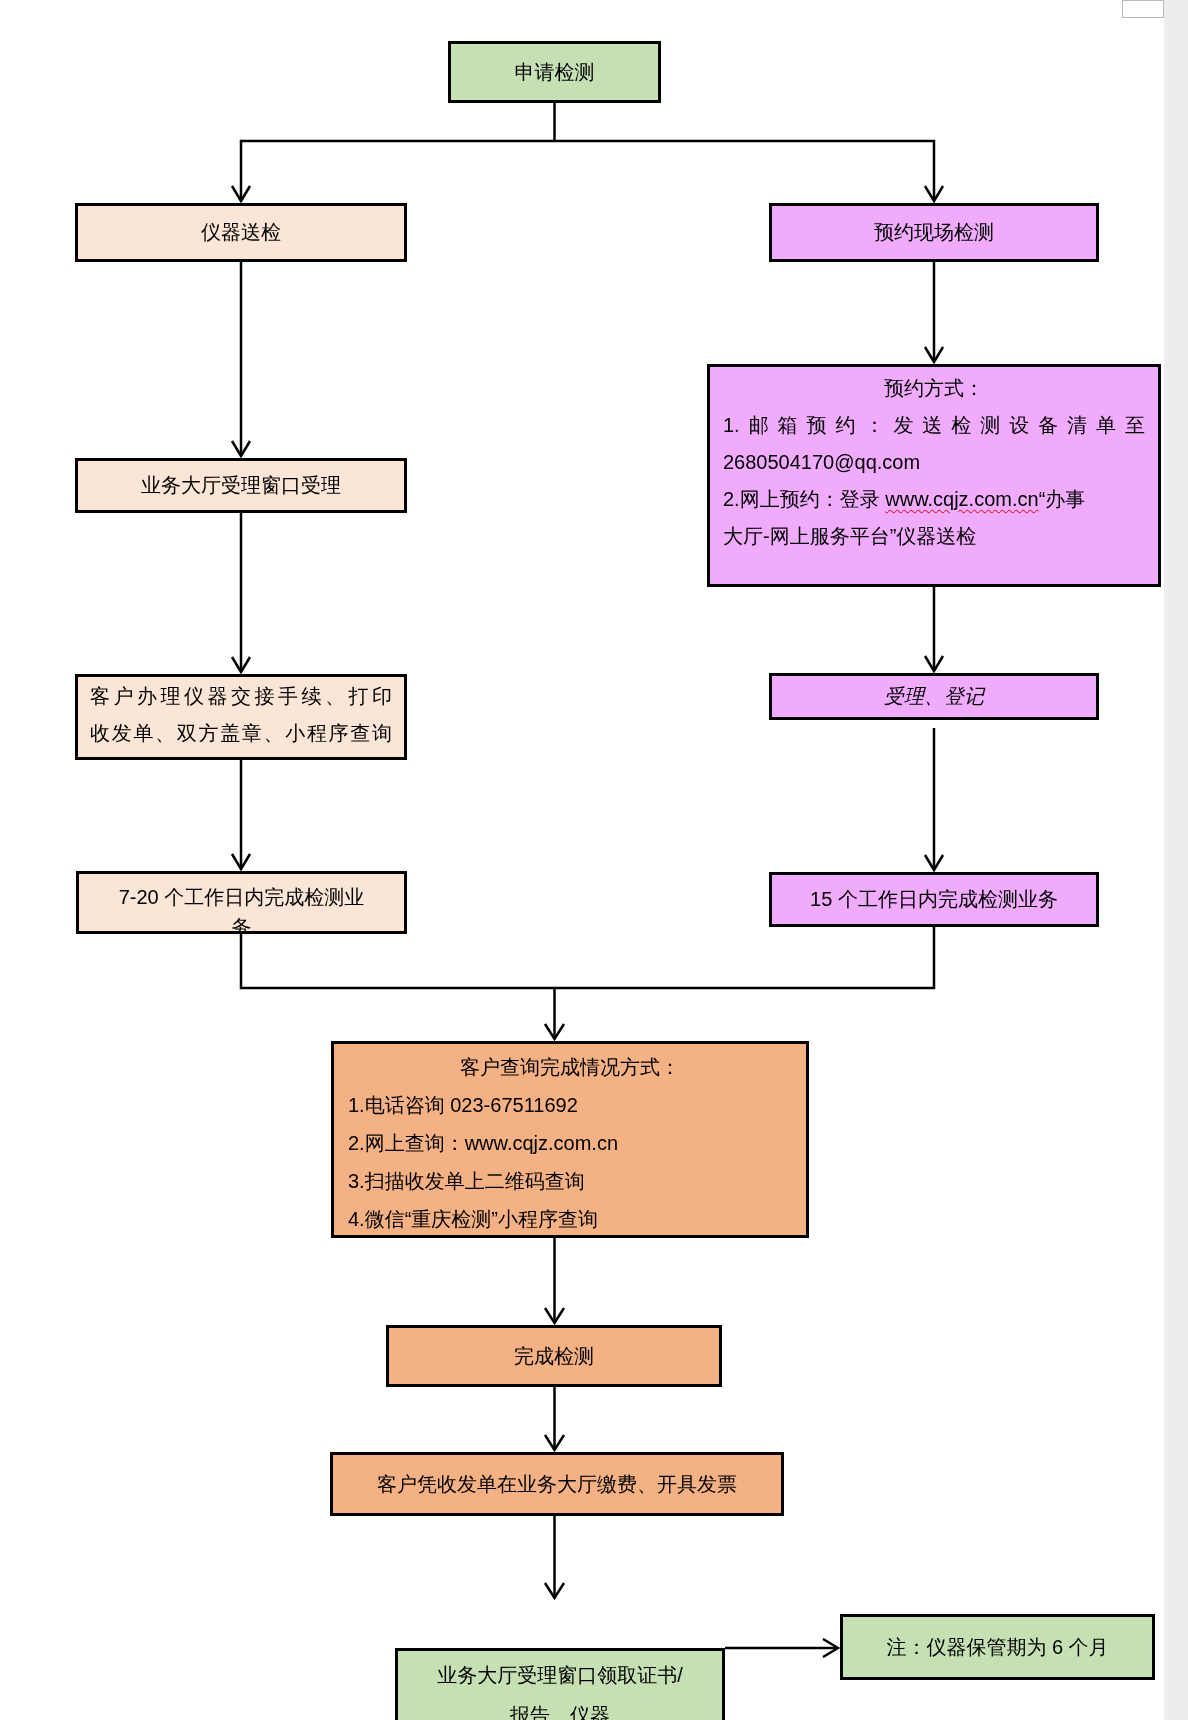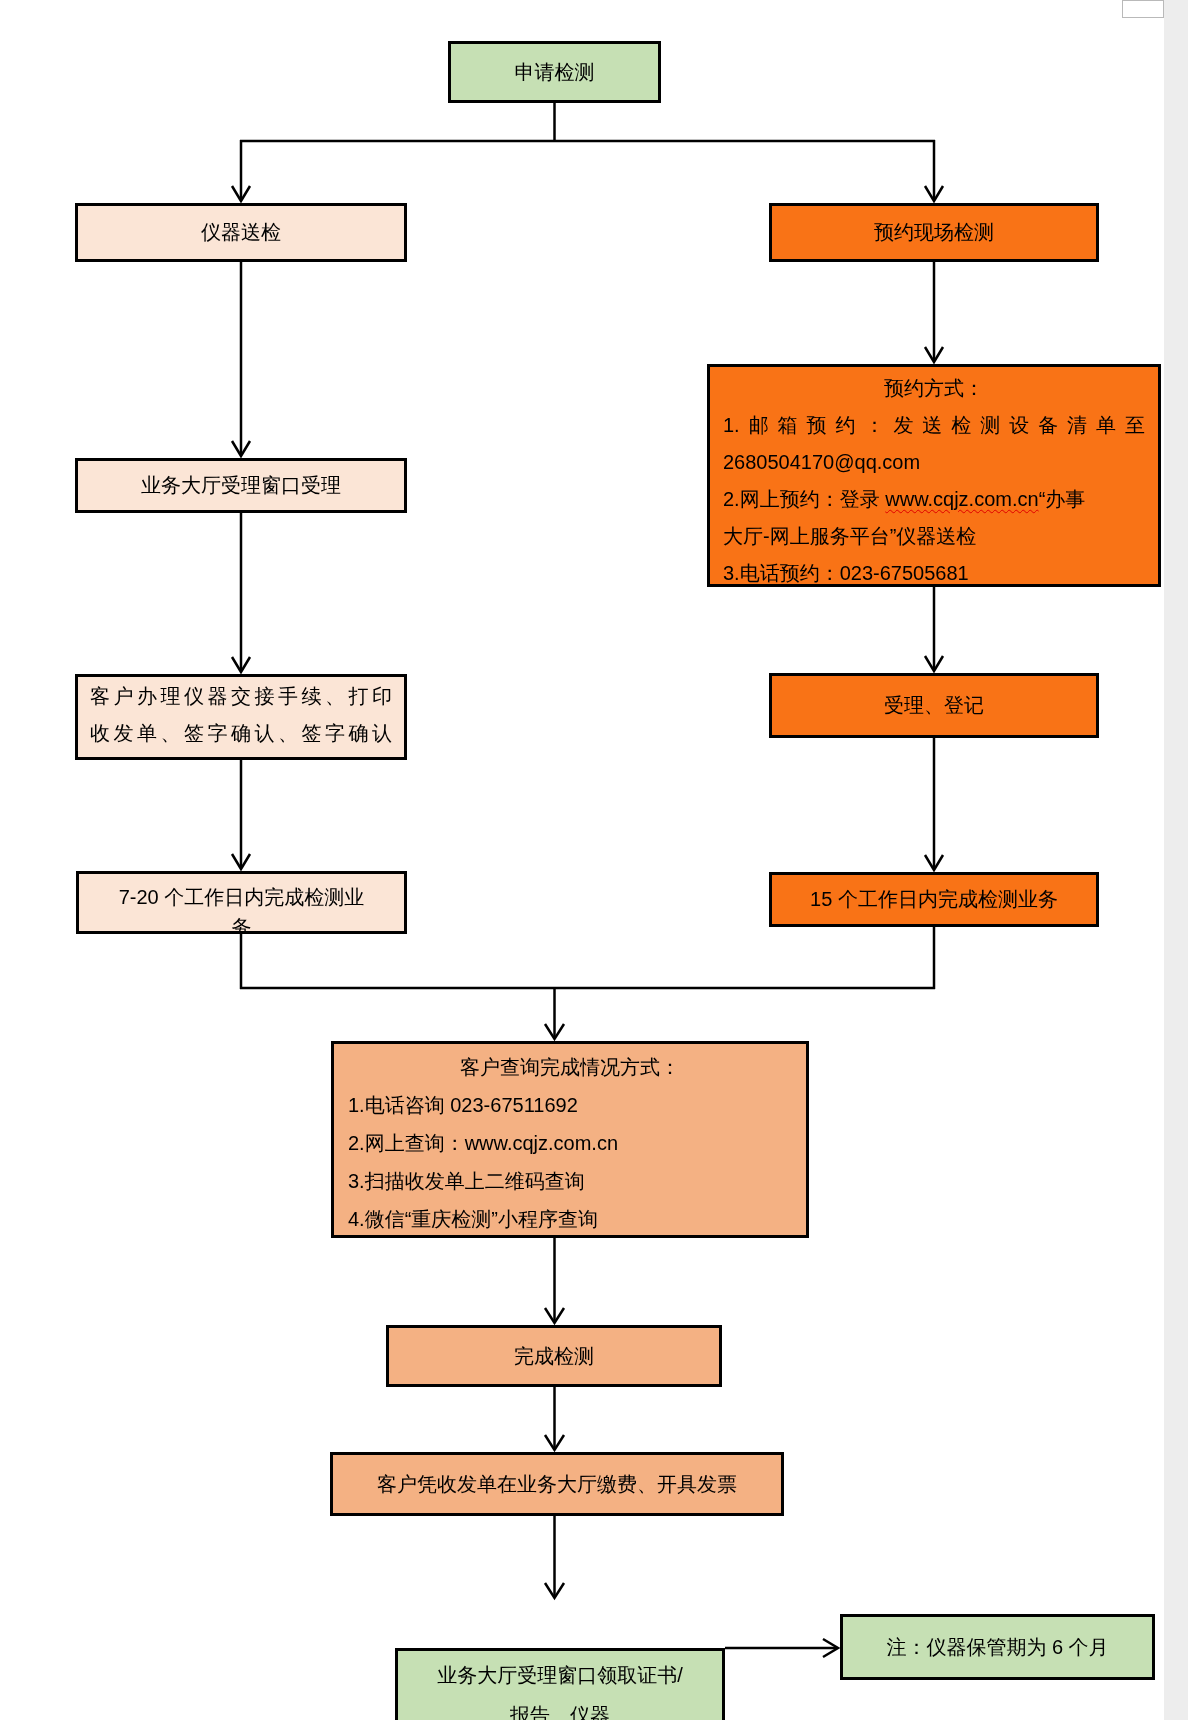--- a/index.html
+++ b/index.html
@@ -10,21 +10,21 @@
   }
   .canvas{position:absolute;left:0;top:0;width:1188px;height:1720px;}
   svg.connectors{position:absolute;left:0;top:0;}
   .node{
     position:absolute;border:3px solid #000;box-sizing:border-box;
     display:flex;flex-direction:column;justify-content:center;align-items:center;
     text-align:center;font-size:20px;line-height:1.45;
   }
   .green{background:#c6e0b4;}
   .pink{background:#fbe5d6;}
-  .yellow{background:#f97316;}
+  .yellow{background:#f0abfc;}
   .orange{background:#f4b183;}
   .bigbox{justify-content:flex-start;align-items:stretch;text-align:left;}
   .rm{padding:3px 13px 0 13px;line-height:37px;}
   .qm{padding:4px 14px 0 14px;line-height:38px;}
   .ho{padding:1px 12px 0 12px;line-height:37px;}
   .cline{text-align:center;}
   .jline{text-align:justify;text-align-last:justify;text-justify:inter-character;}
   .clipbox{overflow:hidden;justify-content:flex-start;padding-top:8px;line-height:30px;}
   .twoline{line-height:40px;}
   .url{
@@ -94,33 +94,32 @@
   <div class="node yellow" style="left:769px;top:203px;width:330px;height:59px;">
     <div>预约现场检测</div>
   </div>
 
   <div class="node yellow bigbox rm" style="left:707px;top:364px;width:454px;height:223px;">
     <div class="cline">预约方式：</div>
     <div class="jline">1.邮箱预约：发送检测设备清单至</div>
     <div>2680504170@qq.com</div>
     <div><span>2.网上预约：登录 </span><span class="url">www.cqjz.com.cn</span><span>“办事</span></div>
     <div>大厅-网上服务平台”仪器送检</div>
-    <div>3.电话预约：023-67505681</div>
   </div>
 
   <div class="node pink" style="left:75px;top:458px;width:332px;height:55px;">
     <div>业务大厅受理窗口受理</div>
   </div>
 
   <div class="node pink bigbox ho" style="left:75px;top:674px;width:332px;height:86px;">
     <div class="jline">客户办理仪器交接手续、打印</div>
-    <div class="jline">收发单、签字确认、签字确认</div>
+    <div class="jline">收发单、双方盖章、小程序查询</div>
   </div>
 
-  <div class="node yellow" style="left:769px;top:673px;width:330px;height:65px;">
+  <div class="node yellow" style="left:769px;top:673px;width:330px;height:47px;font-style:italic;">
     <div>受理、登记</div>
   </div>
 
   <div class="node pink clipbox" style="left:76px;top:871px;width:331px;height:63px;">
     <div>7-20 个工作日内完成检测业</div>
     <div>务</div>
   </div>
 
   <div class="node yellow" style="left:769px;top:872px;width:330px;height:55px;">
     <div>15 个工作日内完成检测业务</div>

